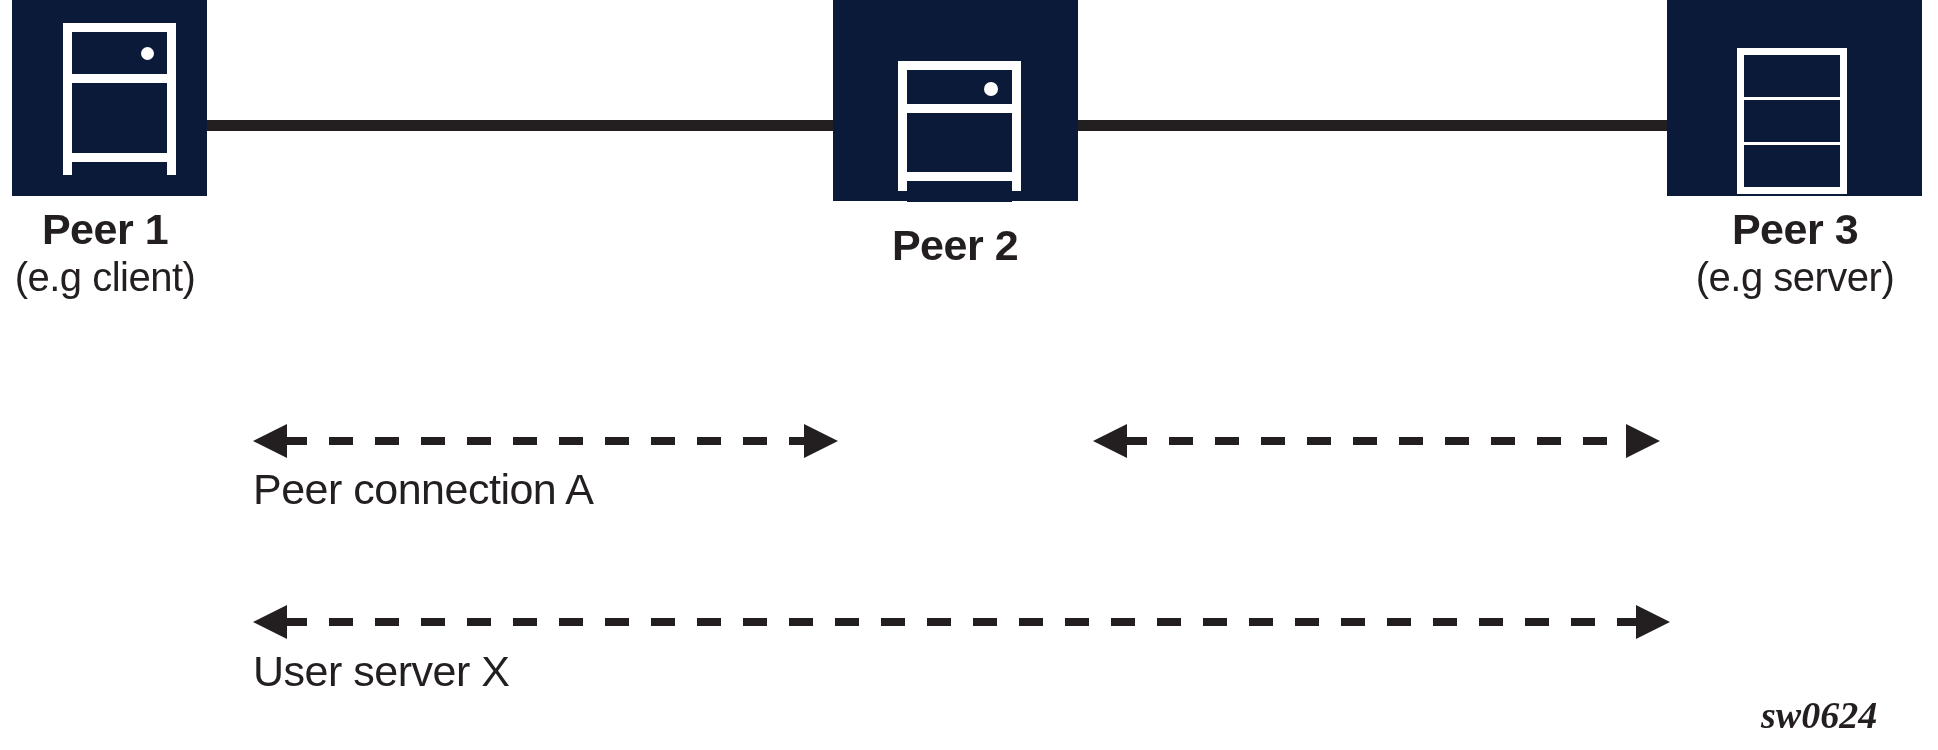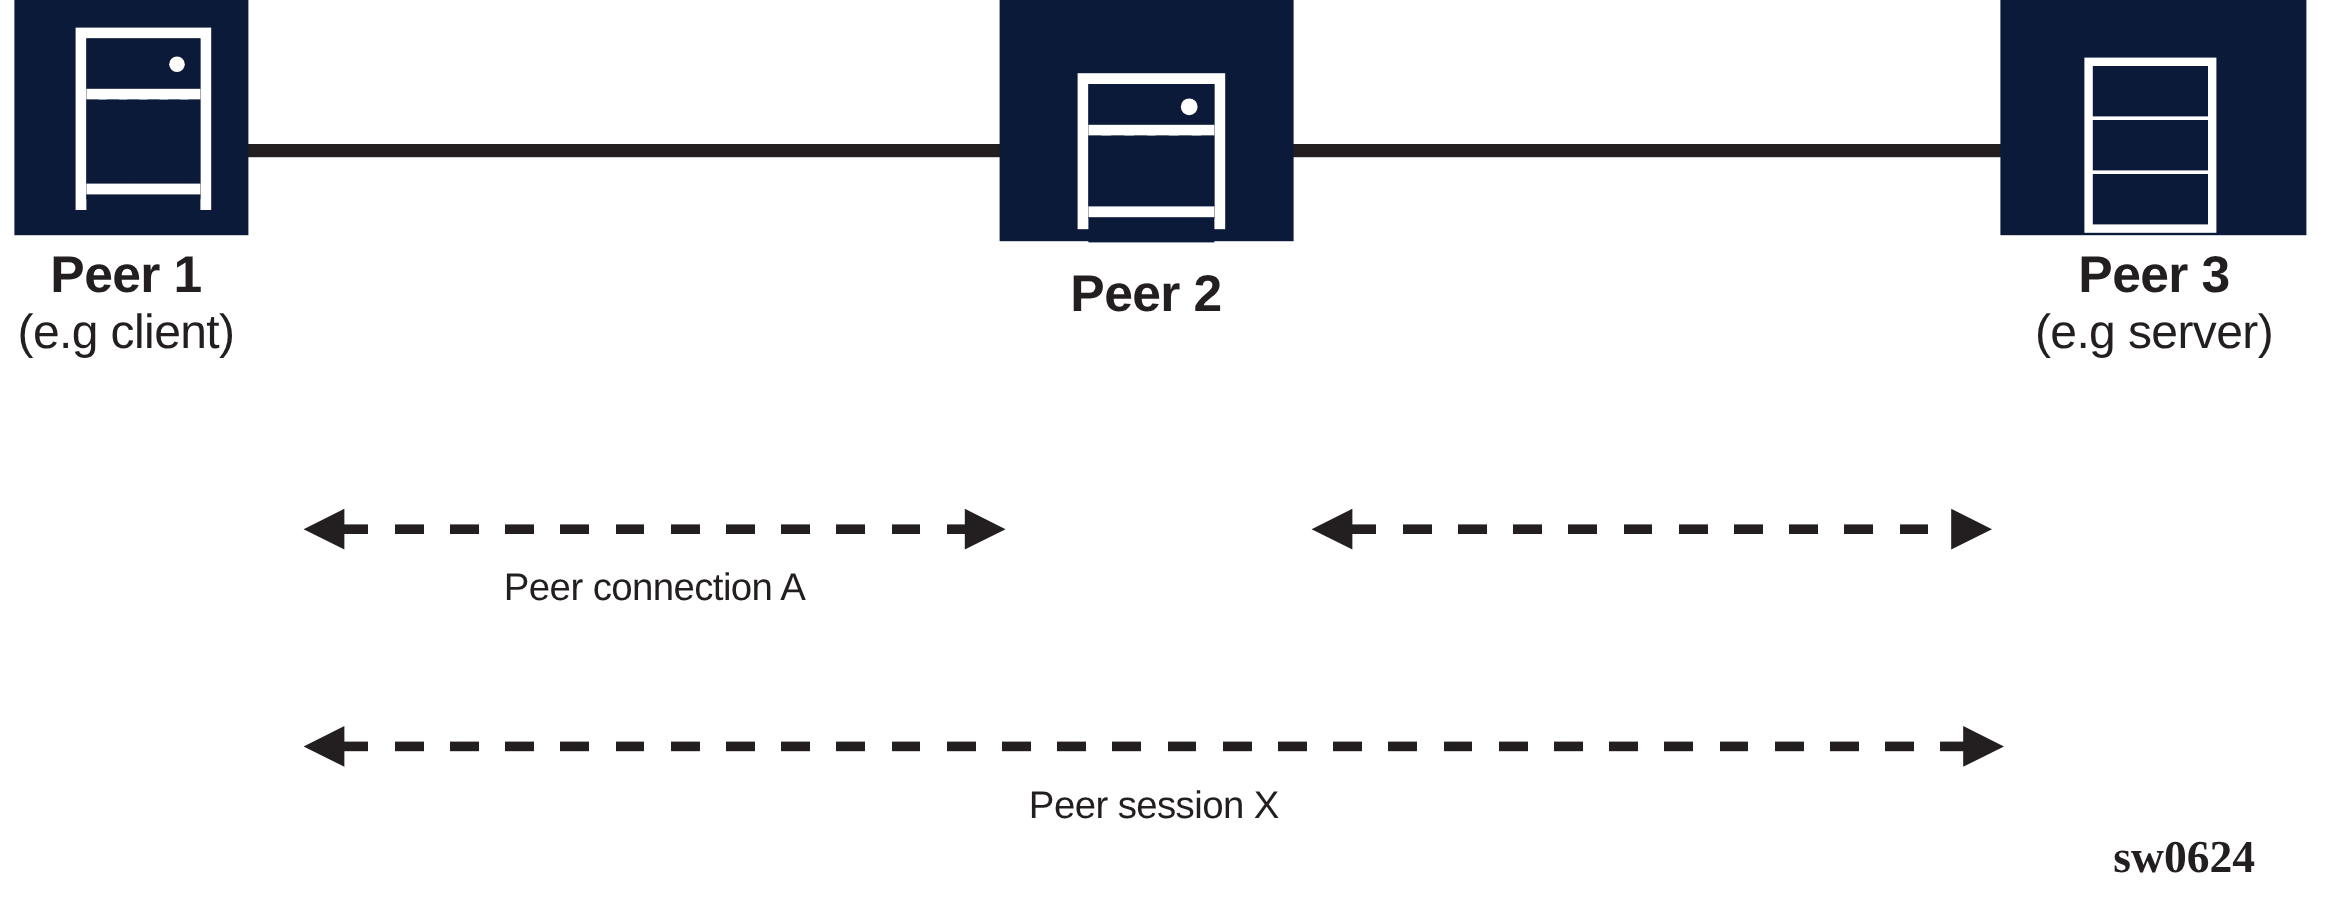--- a/index.html
+++ b/index.html
@@ -132,32 +132,33 @@
     left: 0;
     border-right: 34px solid #231f20;
   }
   .arrow .head.right {
     right: 0;
     border-left: 34px solid #231f20;
   }
 
   .arrow-label {
     position: absolute;
-    text-align: center;
+    text-align: left;
     color: #231f20;
-    font-size: 32px;
+    font-size: 43px;
     line-height: 46px;
     white-space: nowrap;
     letter-spacing: -0.5px;
   }
 
   
   .watermark {
     position: absolute;
     font-family: "Liberation Serif", serif;
+    font-style: italic;
     font-weight: bold;
     font-size: 38px;
     color: #231f20;
     white-space: nowrap;
   }
 </style>
 </head>
 <body>
 
 <div id="canvas">
@@ -235,17 +236,17 @@
     <div class="head left"></div>
     <div class="dash" style="left:30px; right:30px;"></div>
     <div class="head right"></div>
   </div>
 
   <div class="arrow" style="left:253px; top:605px; width:1417px;">
     <div class="head left"></div>
     <div class="dash" style="left:30px; right:30px;"></div>
     <div class="head right"></div>
   </div>
-  <div class="arrow-label" style="left:253px; top:648px; width:1417px;">Peer session X</div>
+  <div class="arrow-label" style="left:253px; top:648px; width:1417px;">User server X</div>
 
   <div class="watermark" style="left:1761px; top:693px;">sw0624</div>
 
 </div>
 
 </body></html>

